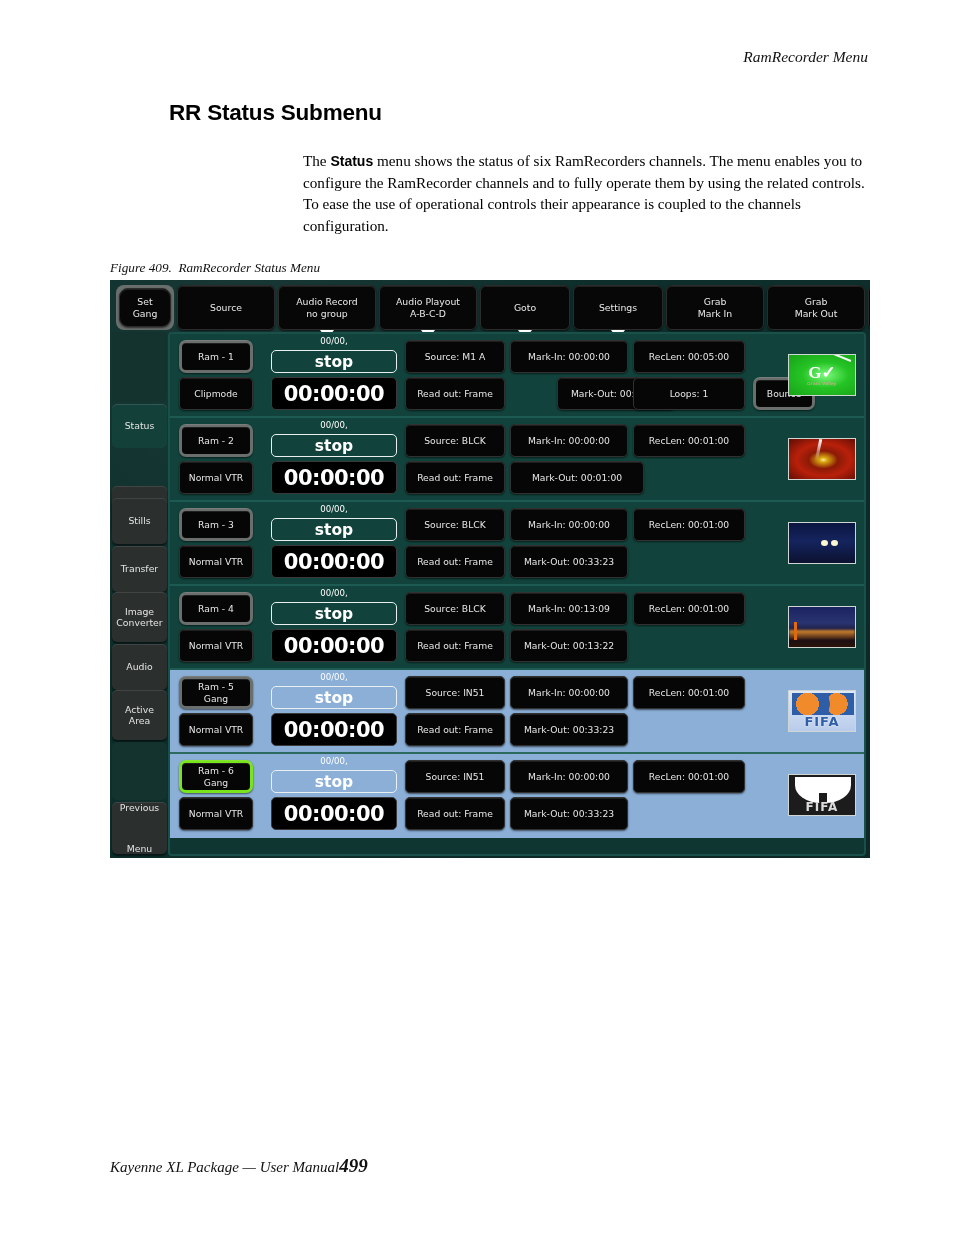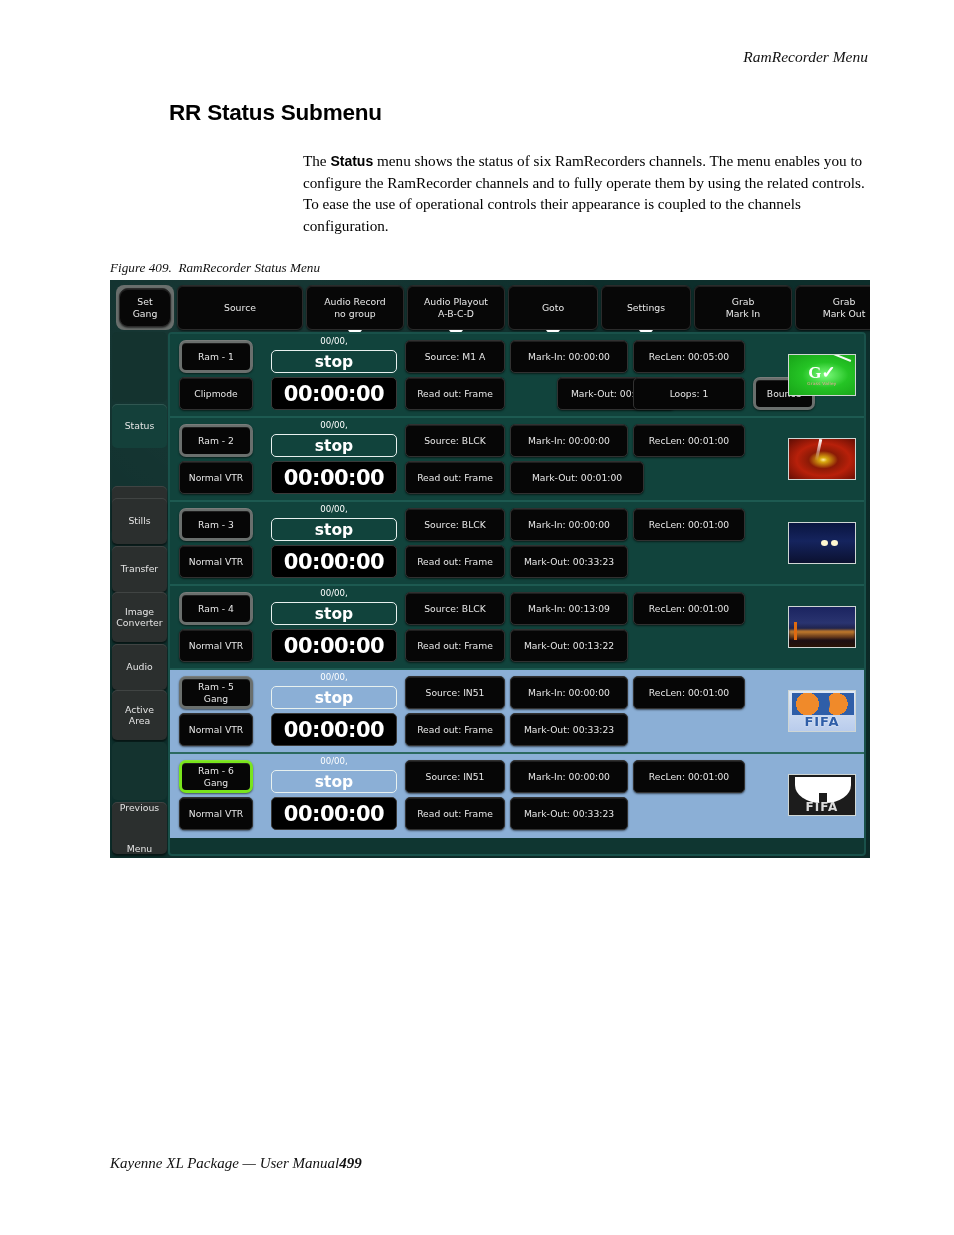--- a/index.html
+++ b/index.html
@@ -15,21 +15,21 @@
     position:absolute;left:0;right:86px;top:48px;
     text-align:right;
     font-style:italic;font-size:15.5px;color:#111;
     font-family:"Liberation Serif", serif;
   }
   .page-footer{
     position:absolute;left:110px;right:86px;top:1155px;
     display:flex;align-items:baseline;
     font-style:italic;font-size:15px;color:#111;
   }
-  .page-footer .pg{font-style:italic;font-weight:bold;font-size:15px;}
+  .page-footer .pg{font-style:italic;font-weight:bold;font-size:19px;}
 
   h1.section-title{
     position:absolute;left:169px;top:100px;margin:0;
     font-family:"Liberation Sans", sans-serif;
     font-weight:bold;font-size:22.5px;letter-spacing:-0.2px;color:#000;
   }
 
   .body-copy{
     position:absolute;left:303px;top:150px;width:570px;
     font-size:15.2px;line-height:1.42;color:#000;text-align:left;
@@ -231,21 +231,21 @@
 
 <div id="panel">
 
   <div class="topbar" id="topbar">
       <div class="tb-wrap bezel" style="flex: 0 0 58px;">
         <div class="tb-btn">
           <span>Set</span>
           <span>Gang</span>
         </div>
       </div>
-      <div class="tb-wrap" style="flex: 0 0 98px; padding-left: 28px;">
+      <div class="tb-wrap" style="flex: 0 0 98px;">
         <div class="tb-btn">
           <span>Source</span>
         </div>
       </div>
       <div class="tb-wrap" style="flex: 0 0 98px;">
         <div class="tb-btn">
           <span>Audio Record</span>
           <span>no group</span>
         </div>
         <div class="tb-arrow"></div>

